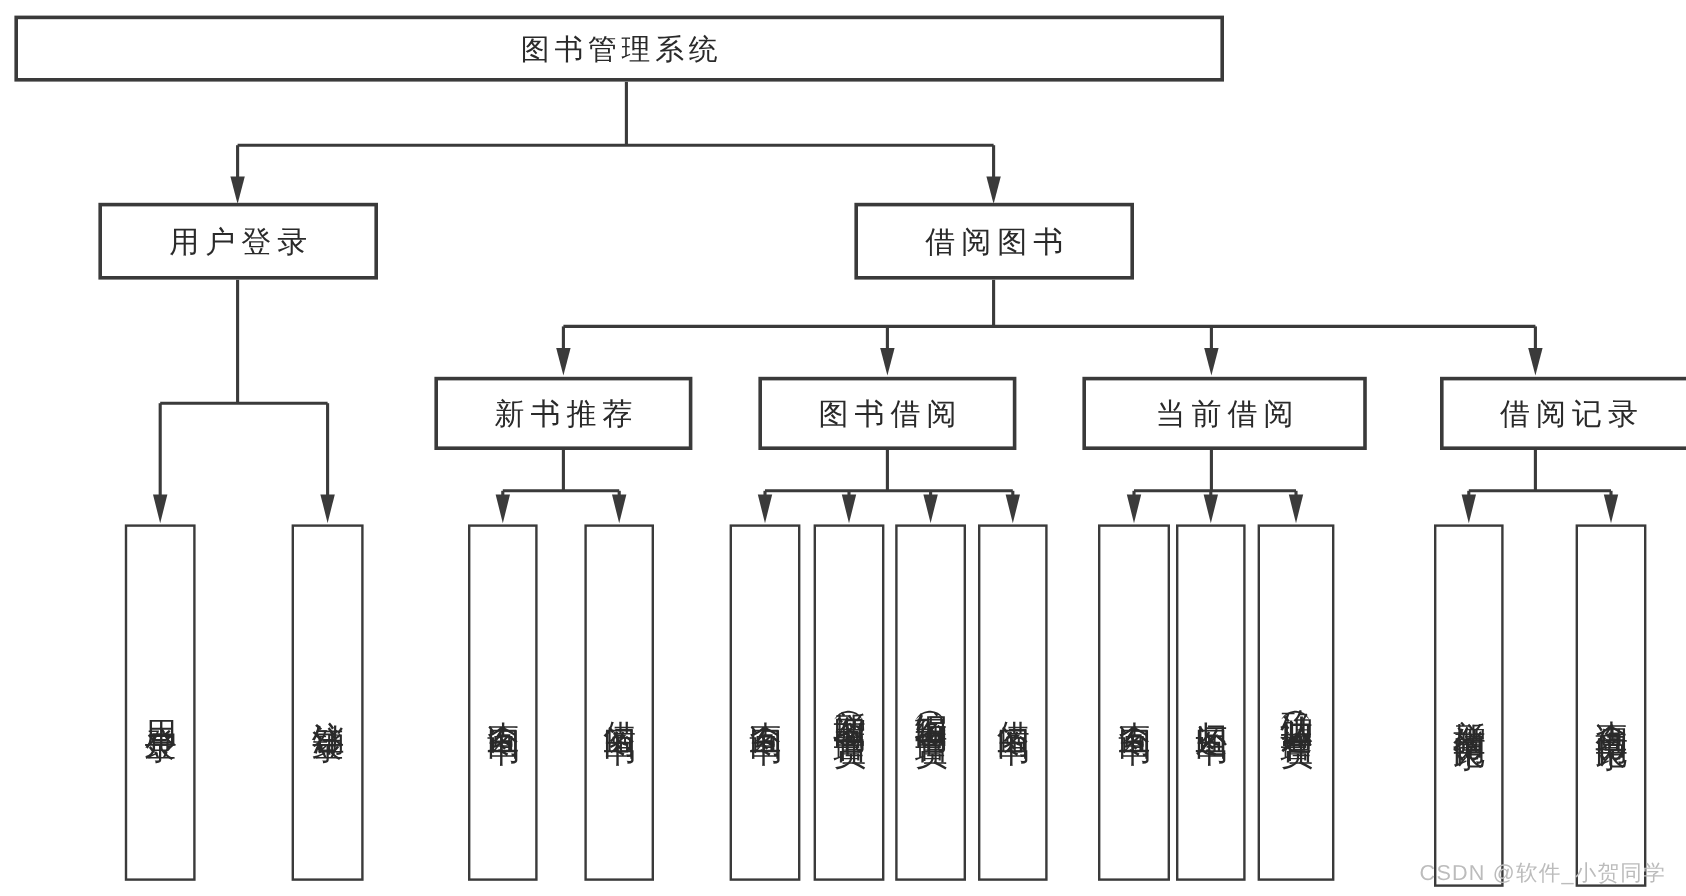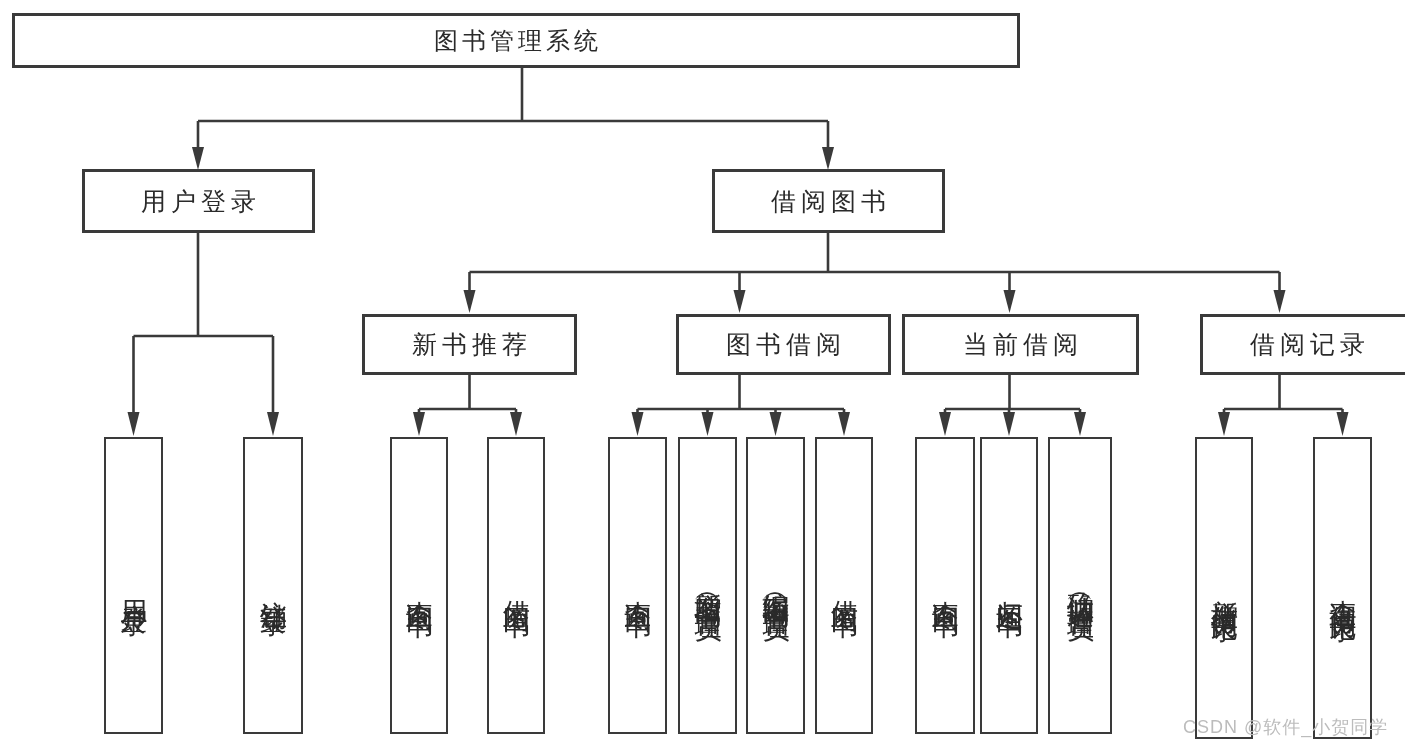--- a/index.html
+++ b/index.html
@@ -150,21 +150,21 @@
   <div class="box h" style="left:82px; top:169px; width:233px; height:64px;">
     <span class="lbl">用户登录</span>
   </div>
   <div class="box h" style="left:712px; top:169px; width:233px; height:64px;">
     <span class="lbl">借阅图书</span>
   </div>
 
   <div class="box h" style="left:362px; top:314px; width:215px; height:61px;">
     <span class="lbl">新书推荐</span>
   </div>
-  <div class="box h" style="left:632px; top:314px; width:215px; height:61px;margin-left:44px;">
+  <div class="box h" style="left:632px; top:314px; width:215px; height:61px;">
     <span class="lbl">图书借阅</span>
   </div>
   <div class="box h" style="left:902px; top:314px; width:237px; height:61px;">
     <span class="lbl">当前借阅</span>
   </div>
   <div class="box h" style="left:1172px; top:314px; width:215px; height:61px;margin-left:28px;">
     <span class="lbl">借阅记录</span>
   </div>
 
   <div class="box v" style="left:104px; top:437px; width:59px; height:297px;">

